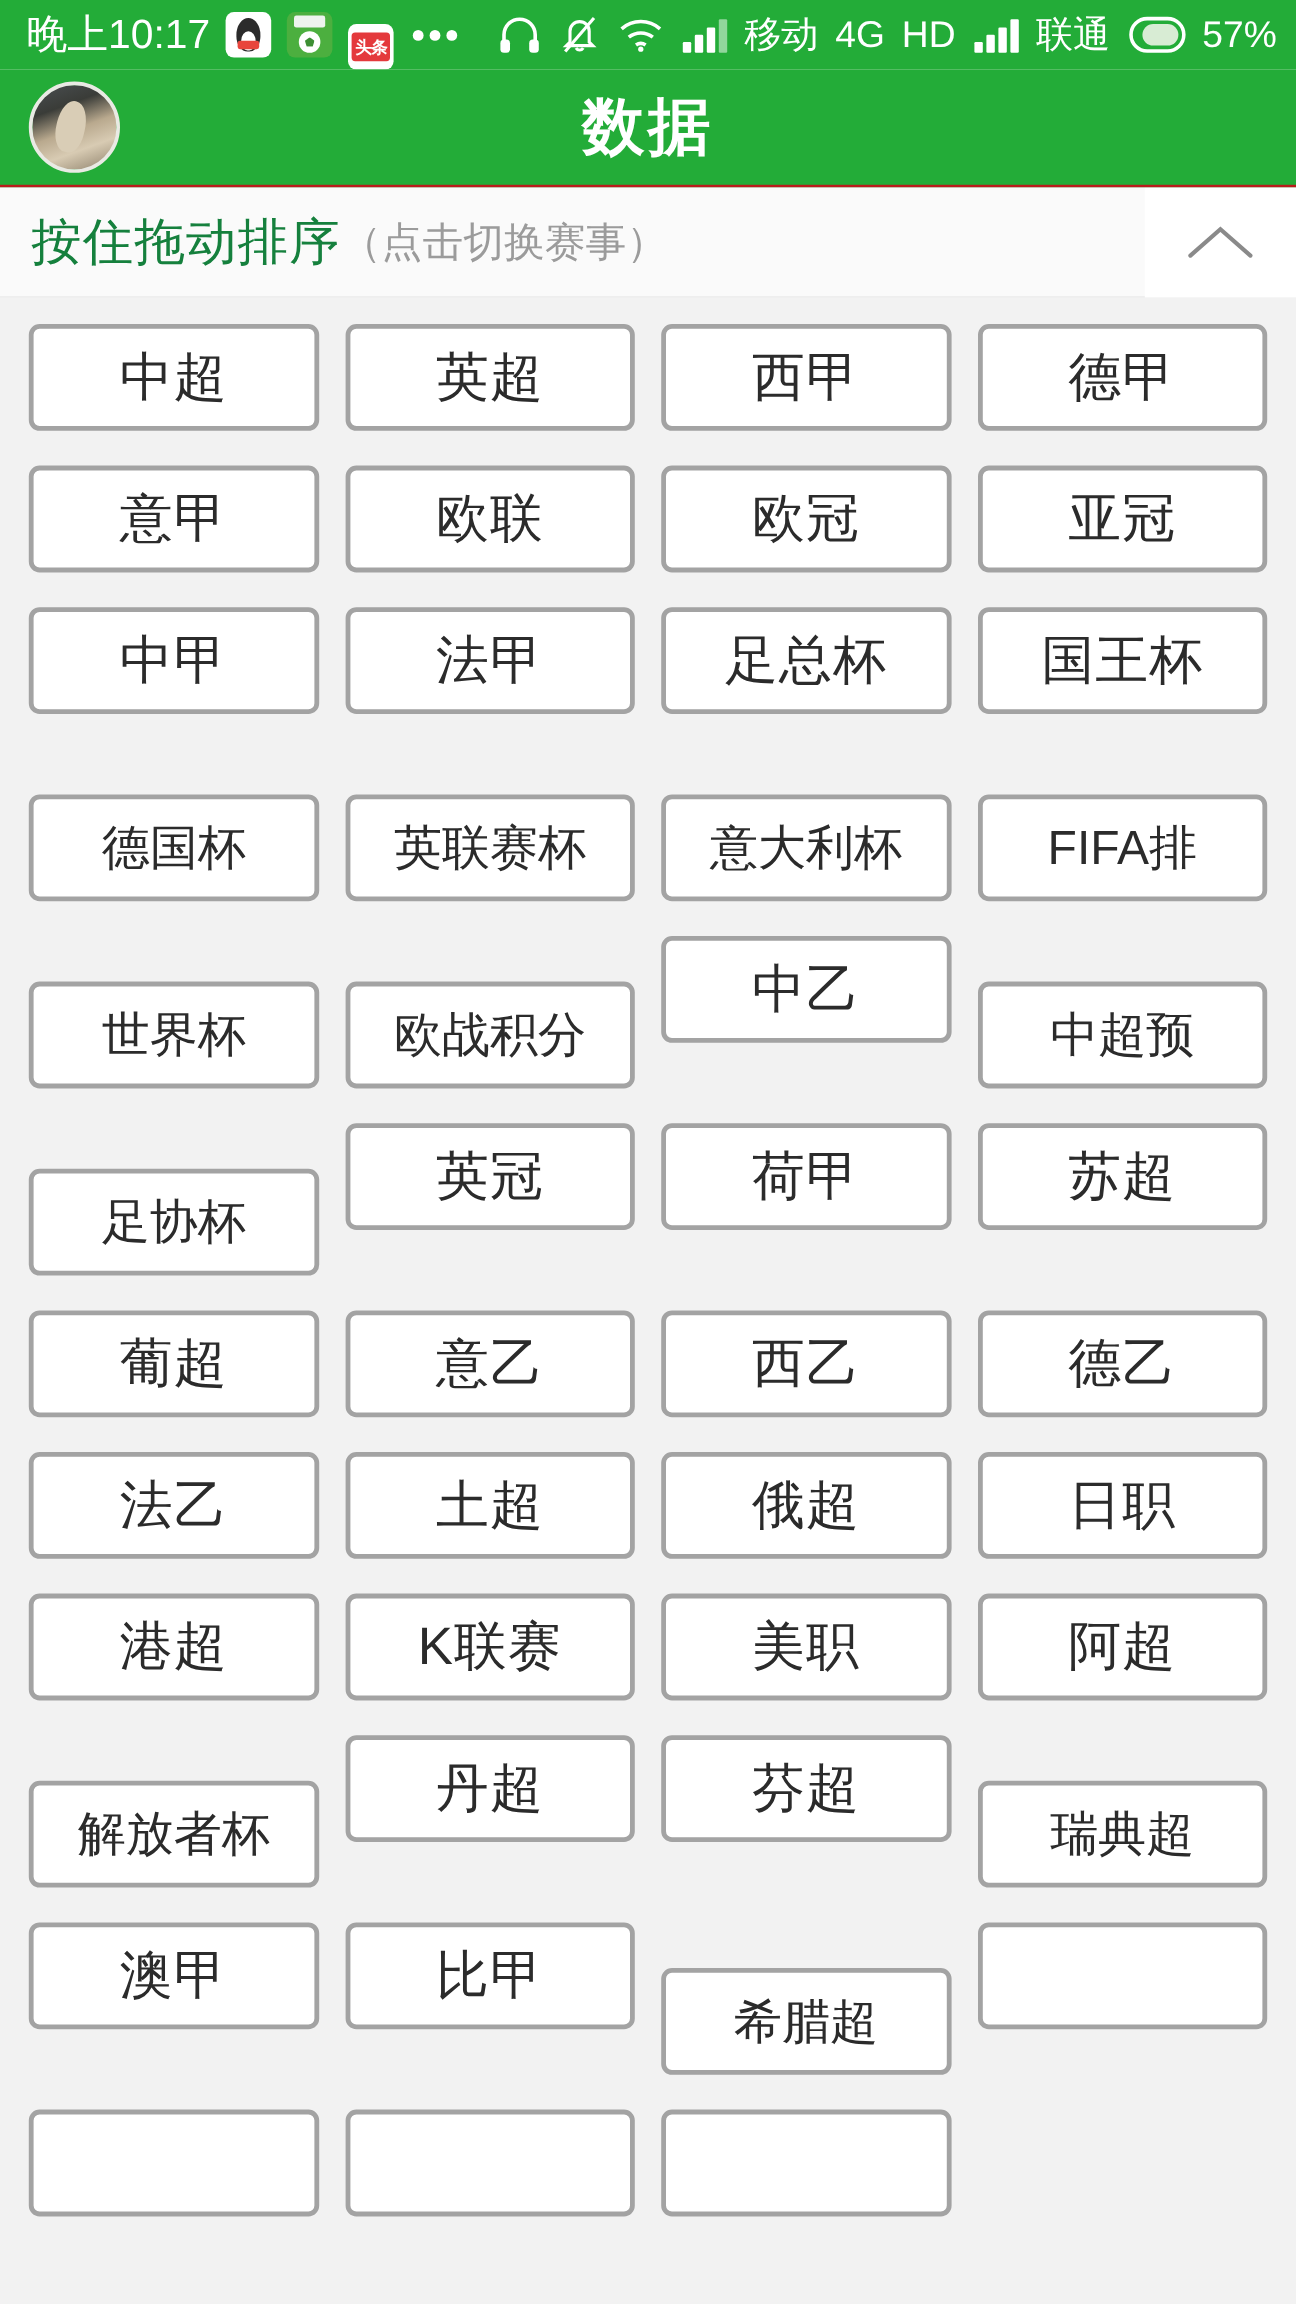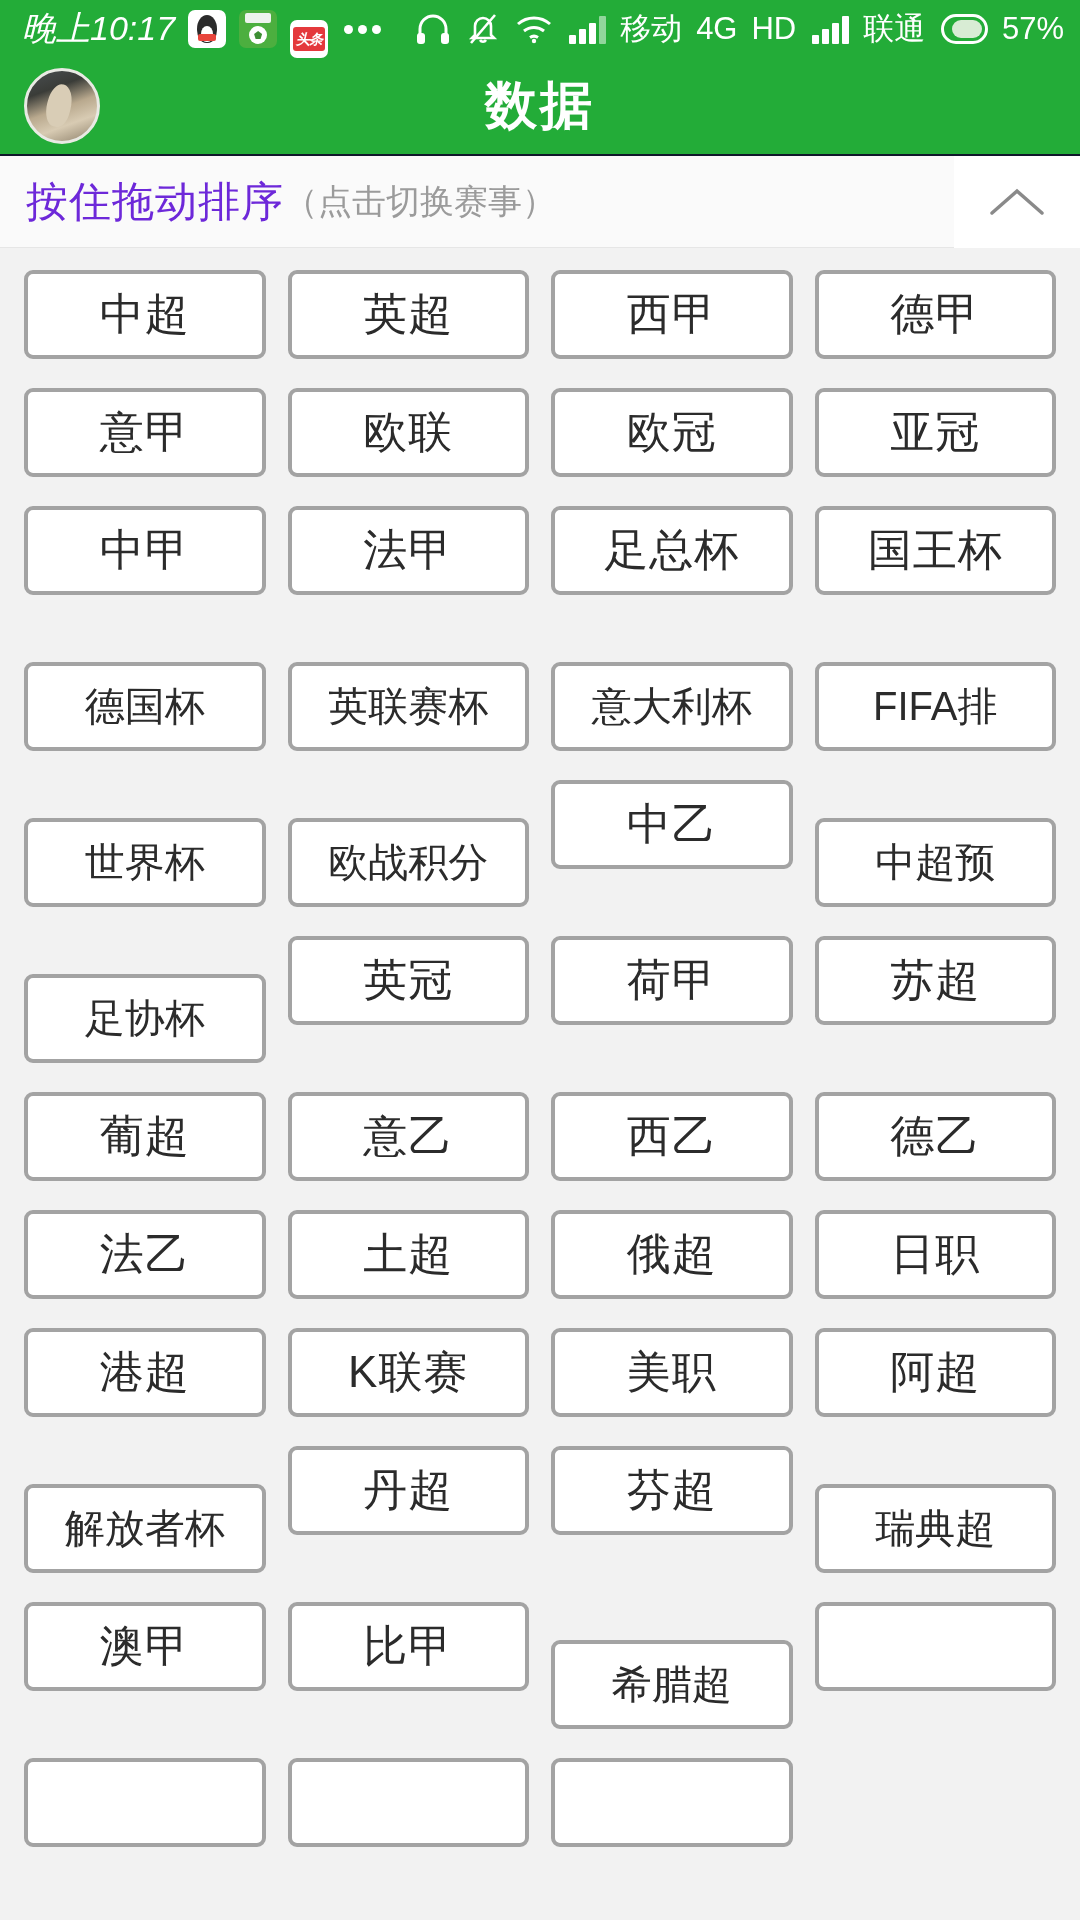--- a/index.html
+++ b/index.html
@@ -14,21 +14,21 @@
   
   #status-bar {
     height: 58px;
     background: #23ac38;
     display: flex;
     align-items: center;
     padding: 0 16px 0 22px;
     color: #ffffff;
     overflow: hidden;
   }
-  .sb-left { display: flex; align-items: center; flex: 0 0 auto; font-style: italic; }
+  .sb-left { display: flex; align-items: center; flex: 0 0 auto; }
   .sb-clock {
     font-size: 34px;
     letter-spacing: 0px;
     color: #ffffff;
     white-space: nowrap;
     font-weight: 400;
   }
   .sb-icon-img {
     width: 38px; height: 38px;
     border-radius: 7px;
@@ -127,21 +127,21 @@
   .bars span:nth-child(4) { height: 28px; }
   .bars.faded span:nth-child(4) { background: rgba(255,255,255,0.5); }
 
   
   #app-header {
     height: 98px;
     background: #23ac38;
     position: relative;
     display: flex;
     align-items: center;
-    border-bottom: 2px solid #0f172a;
+    border-bottom: 2px solid #b91c1c;
   }
   #avatar {
     position: absolute;
     left: 24px;
     top: 50%;
     transform: translateY(-50%);
     width: 76px; height: 76px;
     border-radius: 50%;
     border: 3px solid #e9eae4;
     overflow: hidden;
@@ -171,21 +171,21 @@
     height: 92px;
     background: #fafafa;
     display: flex;
     align-items: center;
     padding-left: 26px;
     padding-right: 0;
     border-bottom: 1px solid #e6e6e6;
   }
   #section-title {
     font-size: 42px;
-    color: #6d28d9;
+    color: #15803d;
     letter-spacing: 1px;
     white-space: nowrap;
   }
   #section-subtitle {
     font-size: 34px;
     color: #9b9b9b;
     letter-spacing: 0px;
     white-space: nowrap;
   }
   #section-spacer { flex: 1; }

